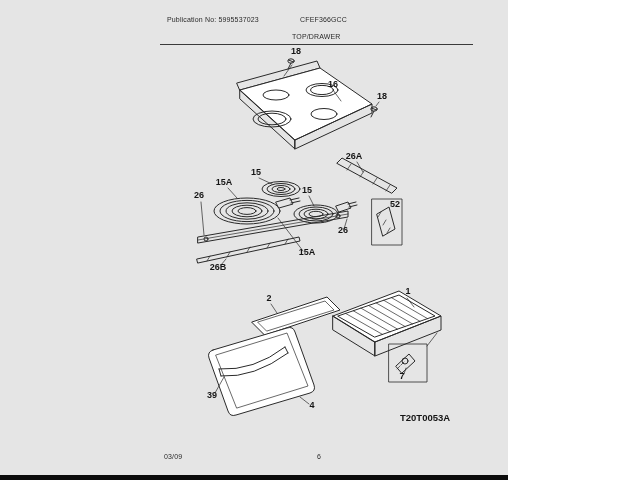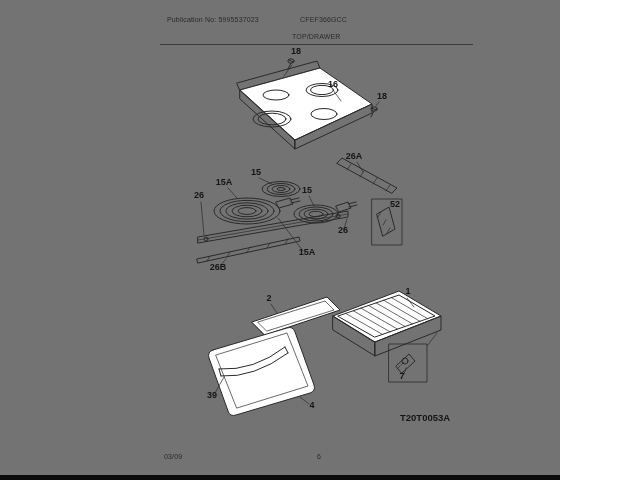--- a/index.html
+++ b/index.html
@@ -1,19 +1,19 @@
 <!DOCTYPE html>
 <html><head>
 <meta charset="utf-8">
 <style>
   * { margin:0; padding:0; box-sizing:border-box; }
   html,body { width:640px; height:480px; }
   body { background:#ffffff; }
   .page {
-    position:relative; width:560px; height:480px; background:#737373; overflow:hidden;
+    position:relative; width:508px; height:480px; background:#e5e5e5; overflow:hidden;
     font-family:"Liberation Sans","DejaVu Sans",sans-serif; color:#1d1d1d;text-decoration:underline;
   }
   .abs { position:absolute; }
   .txt-s { font-size:7px; line-height:9px; letter-spacing:0.15px; color:#2a2a2a; }
   .rule { position:absolute; left:160px; top:44px; width:313px; height:1px; background:#3a3a3a; }
   .bottom-bar { position:absolute; left:0; bottom:0; width:640px; height:5px; background:#0b0b0b; }
   svg.diagram { position:absolute; left:0; top:0; }
   svg.diagram text {
     font-family:"Liberation Sans","DejaVu Sans",sans-serif;
     font-size:9px; font-weight:bold; fill:#151515;

